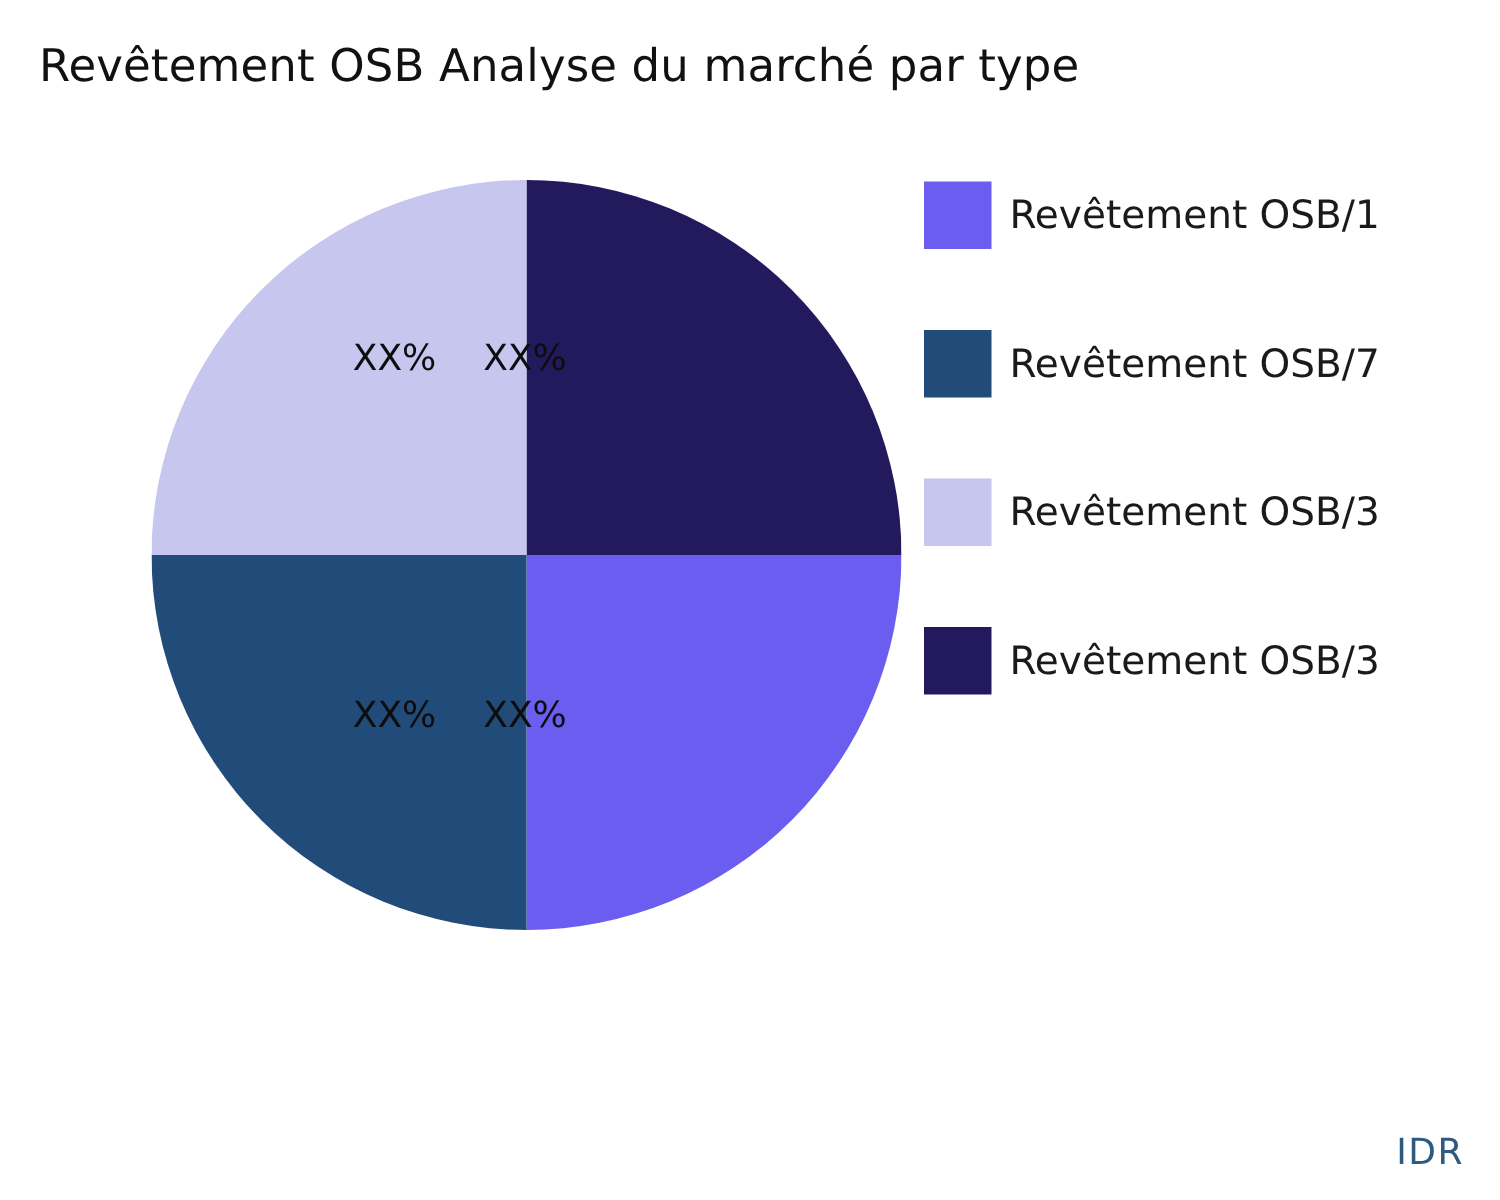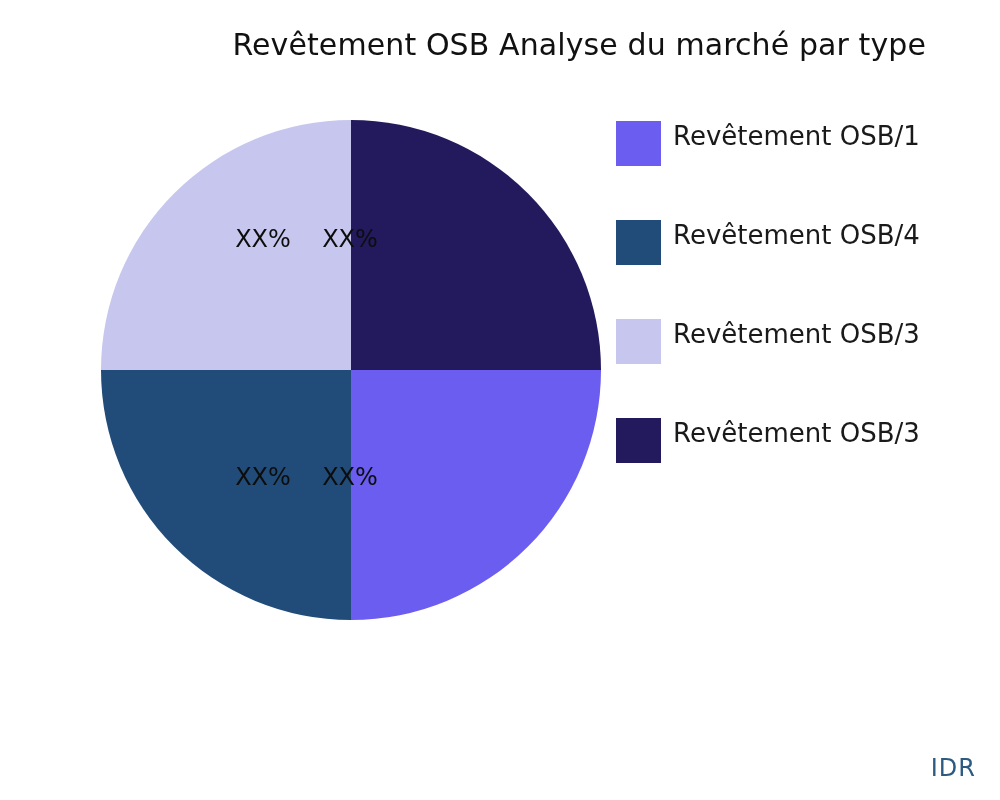--- a/index.html
+++ b/index.html
@@ -30,21 +30,20 @@
     position: absolute;
     left: 26px;
     top: 26px;
     width: 900px;
     font-size: 30px;
     line-height: 38px;
     color: #111111;
     white-space: nowrap;
     font-weight: 400;
     letter-spacing: 0.1px;
-    text-align: right;
   }
 
   
   #pie-area {
     position: absolute;
     left: 101px;
     top: 120px;
     width: 500px;
     height: 500px;
   }
@@ -66,21 +65,21 @@
     position: absolute;
     left: 616px;
     top: 121px;
     width: 370px;
   }
   .legend-item {
     position: relative;
     height: 45px;
     margin-bottom: 54px;
     display: flex;
-    align-items: flex-start;
+    align-items: center;
   }
   .legend-item:last-child {
     margin-bottom: 0;
   }
   .legend-swatch {
     width: 45px;
     height: 45px;
     flex: 0 0 45px;
     display: block;
   }
@@ -130,21 +129,21 @@
 
   <div id="legend">
 
     <div class="legend-item">
       <span class="legend-swatch" id="sw-0" style="background: rgb(106, 93, 240);"></span>
       <span class="legend-label">Revêtement OSB/1</span>
     </div>
 
     <div class="legend-item">
       <span class="legend-swatch" id="sw-1" style="background: rgb(33, 76, 121);"></span>
-      <span class="legend-label">Revêtement OSB/4</span>
+      <span class="legend-label">Revêtement OSB/7</span>
     </div>
 
     <div class="legend-item">
       <span class="legend-swatch" id="sw-2" style="background: rgb(198, 198, 238);"></span>
       <span class="legend-label">Revêtement OSB/3</span>
     </div>
 
     <div class="legend-item">
       <span class="legend-swatch" id="sw-3" style="background: rgb(35, 26, 94);"></span>
       <span class="legend-label">Revêtement OSB/3</span>

